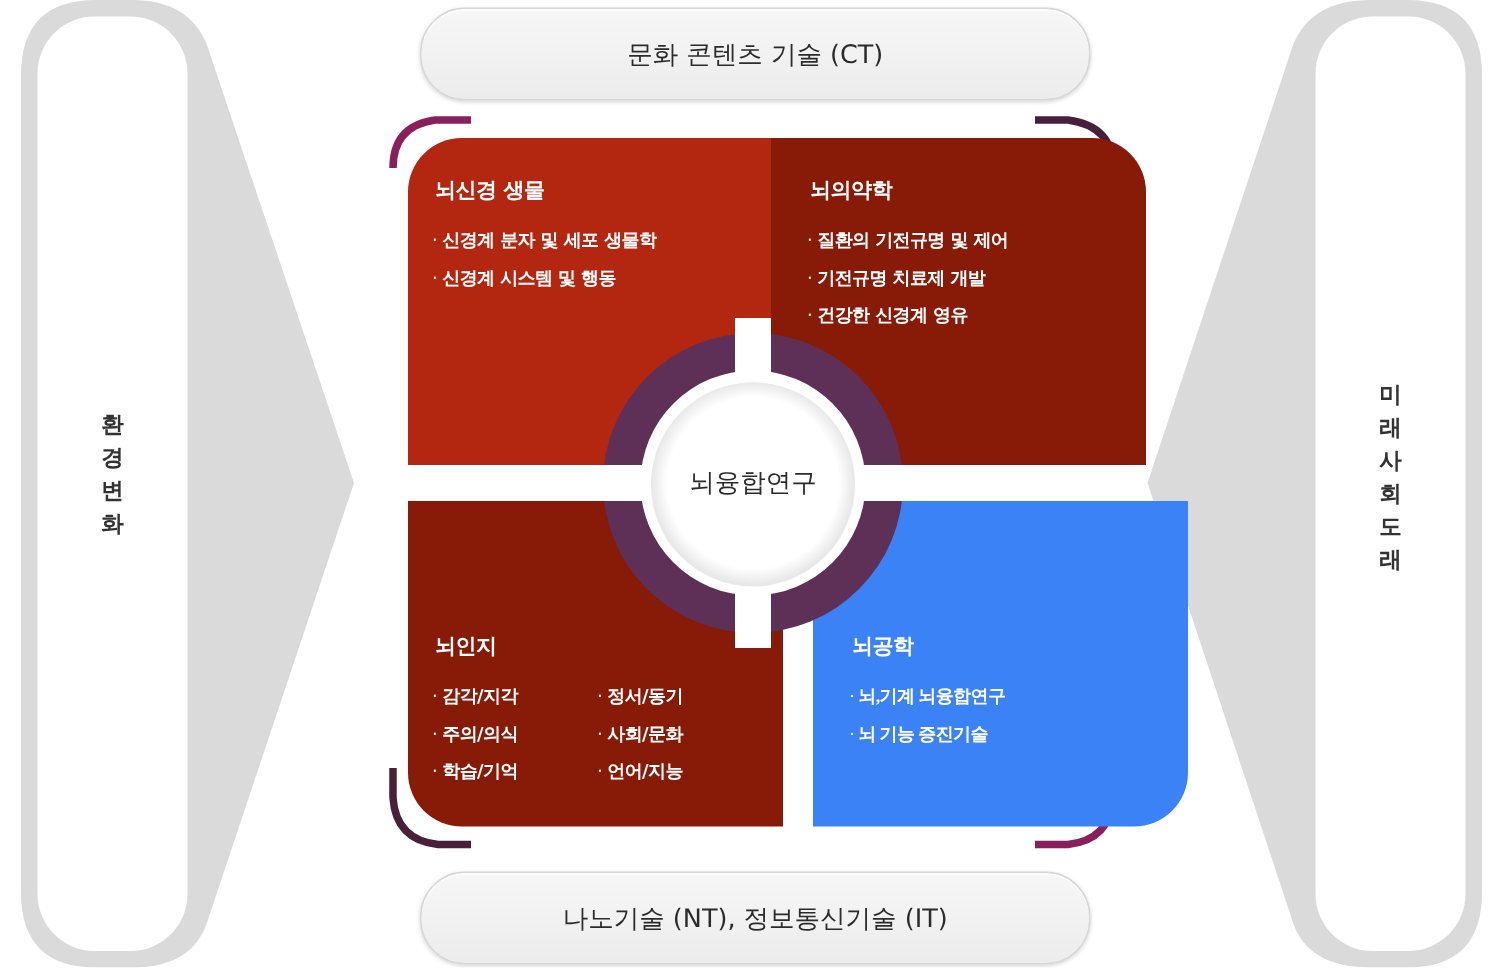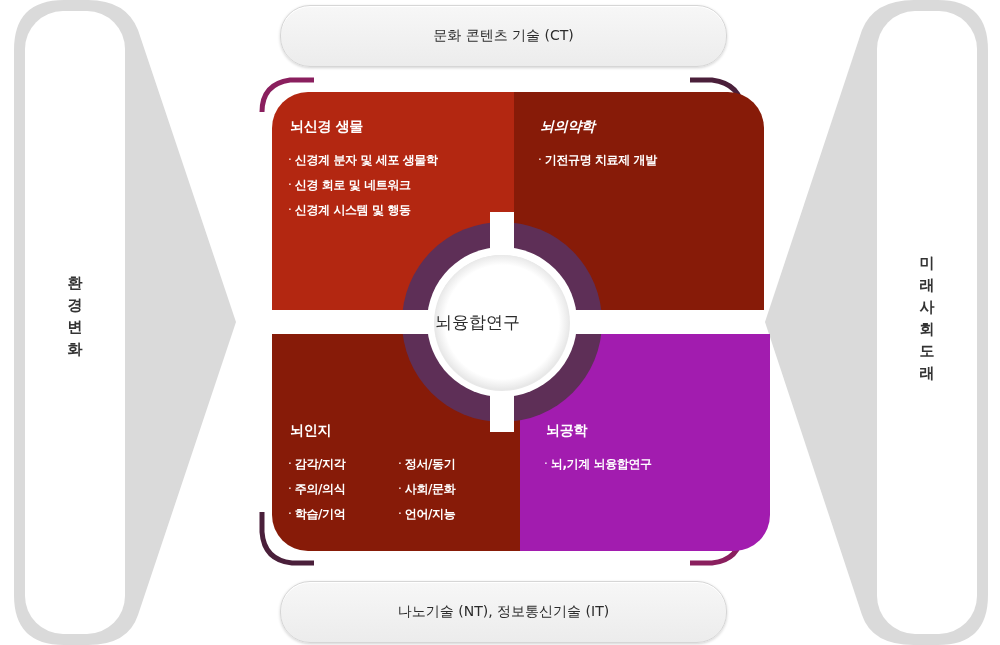--- a/index.html
+++ b/index.html
@@ -6,32 +6,32 @@
   body { width:1000px; height:645px; position:relative; overflow:hidden;
          font-family:"DejaVu Sans","Liberation Sans",sans-serif; }
   .abs { position:absolute; }
   svg.bg { position:absolute; left:0; top:0; }
   .side-label { position:absolute; width:40px; text-align:center; color:#333;
                 font-size:15px; line-height:22px; font-weight:bold; }
   .pill { position:absolute; left:280px; width:445px; height:60px; border-radius:30px;
           background:linear-gradient(#f7f7f7,#ececec); border:1px solid #d6d6d6;
           box-shadow:0 1px 3px rgba(0,0,0,0.18), inset 0 1px 0 #fff;
           display:flex; align-items:center; justify-content:center;
-          font-size:14px; color:#2b2b2b; }
+          font-size:17px; color:#2b2b2b; }
   .quad { position:absolute; width:250px; height:218px; color:#fff; box-sizing:border-box; }
   .q-tl { left:272px; top:92px; background:#B32711; border-top-left-radius:36px; }
   .q-tr { left:514px; top:92px; background:#871B08; border-top-right-radius:36px; }
   .q-bl { left:272px; top:334px; background:#871B08; border-bottom-left-radius:36px; height:217px; }
-  .q-br { left:520px; top:334px; background:#a21caf; border-bottom-right-radius:36px; height:217px; }
+  .q-br { left:542px; top:334px; background:#3b82f6; border-bottom-right-radius:36px; height:217px;font-family:Liberation Serif, serif; }
   .q-title { position:absolute; font-size:14px; font-weight:bold; letter-spacing:-0.3px; }
   .q-list { position:absolute; margin:0; padding:0; list-style:none; font-size:12px;
             font-weight:bold; letter-spacing:-0.4px; }
   .q-list li { height:25px; line-height:25px; white-space:nowrap; }
   .q-list li::before { content:"· "; font-weight:normal; }
-  .center-label { position:absolute; left:435px; top:300px; width:134px; 
+  .center-label { position:absolute; left:435px; top:300px; width:134px; text-align:center;
                   font-size:17px; color:#2b2b2b; line-height:44px; }
 </style>
 </head>
 <body>
 
 <svg class="bg" width="1000" height="645" viewBox="0 0 1000 645">
 
   <path d="M14,50 Q14,0 64,0 L88,0 Q126,0 138,30 L236,322 L138,615 Q128,645 88,645 L64,645 Q14,645 14,595 Z" fill="#DADADA"></path>
   <rect x="25" y="11" width="100" height="623" rx="38" ry="38" fill="#ffffff"></rect>
 
@@ -63,29 +63,30 @@
   <span>문화 콘텐츠 기술 (CT)</span>
 </div>
 <div class="pill" style="top:581px;text-align:center;">
   <span>나노기술 (NT), 정보통신기술 (IT)</span>
 </div>
 
 <div class="quad q-tl">
   <div class="q-title" style="left:18px; top:26px;">뇌신경 생물</div>
   <ul class="q-list" style="left:16px; top:56px;">
     <li>신경계 분자 및 세포 생물학</li>
-    <li>신경 회로 및 네트워크</li>
     <li>신경계 시스템 및 행동</li>
   </ul>
 </div>
 
 <div class="quad q-tr">
-  <div class="q-title" style="left:26px; top:26px;font-style:italic;">뇌의약학</div>
+  <div class="q-title" style="left:26px; top:26px;">뇌의약학</div>
   <ul class="q-list" style="left:24px; top:56px;">
+    <li>질환의 기전규명 및 제어</li>
     <li>기전규명 치료제 개발</li>
+    <li>건강한 신경계 영유</li>
   </ul>
 </div>
 
 <div class="quad q-bl">
   <div class="q-title" style="left:18px; top:88px;">뇌인지</div>
   <ul class="q-list" style="left:126px; top:118px;">
     <li>정서/동기</li>
     <li>사회/문화</li>
     <li>언어/지능</li>
   </ul>
@@ -93,20 +94,21 @@
     <li>감각/지각</li>
     <li>주의/의식</li>
     <li>학습/기억</li>
   </ul>
 </div>
 
 <div class="quad q-br">
   <div class="q-title" style="left:26px; top:88px;">뇌공학</div>
   <ul class="q-list" style="left:24px; top:118px;">
     <li>뇌,기계 뇌융합연구</li>
+    <li>뇌 기능 증진기술</li>
   </ul>
 </div>
 
 <svg class="abs" style="left:392px; top:212px;" width="220" height="220" viewBox="0 0 220 220">
   <defs>
     <radialGradient id="innerShade" cx="50%" cy="50%" r="50%">
       <stop offset="85%" stop-color="#ffffff"></stop>
       <stop offset="100%" stop-color="#e9e9e9"></stop>
     </radialGradient>
   </defs>

